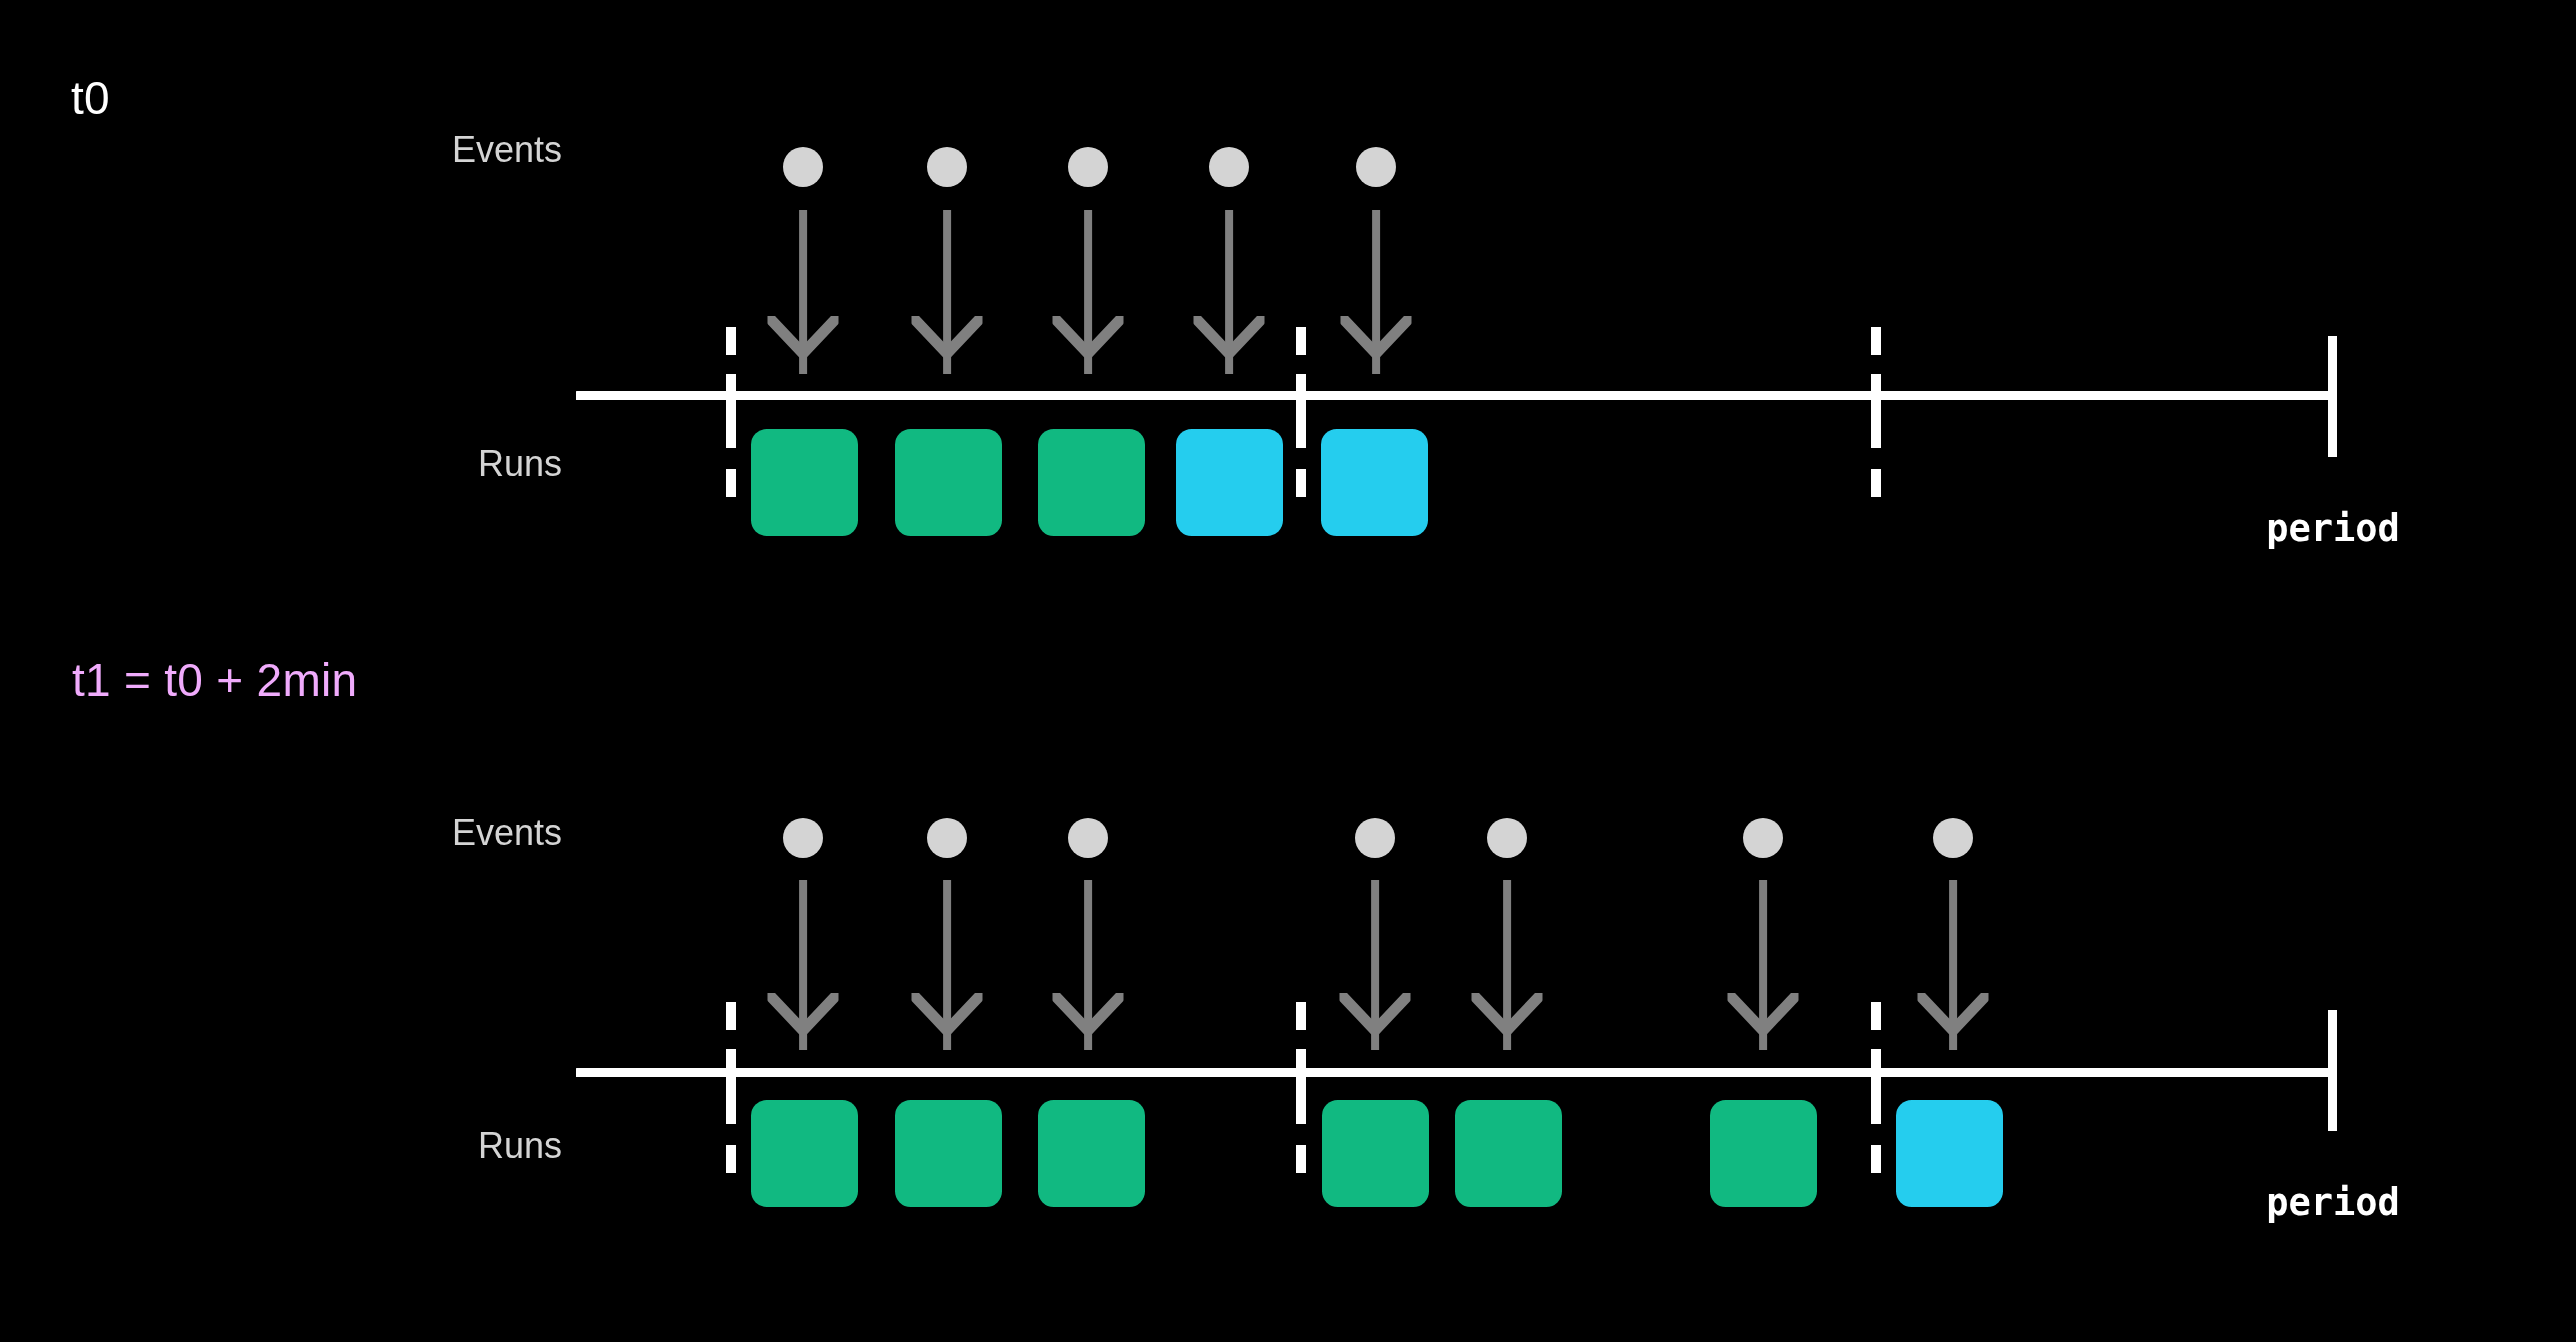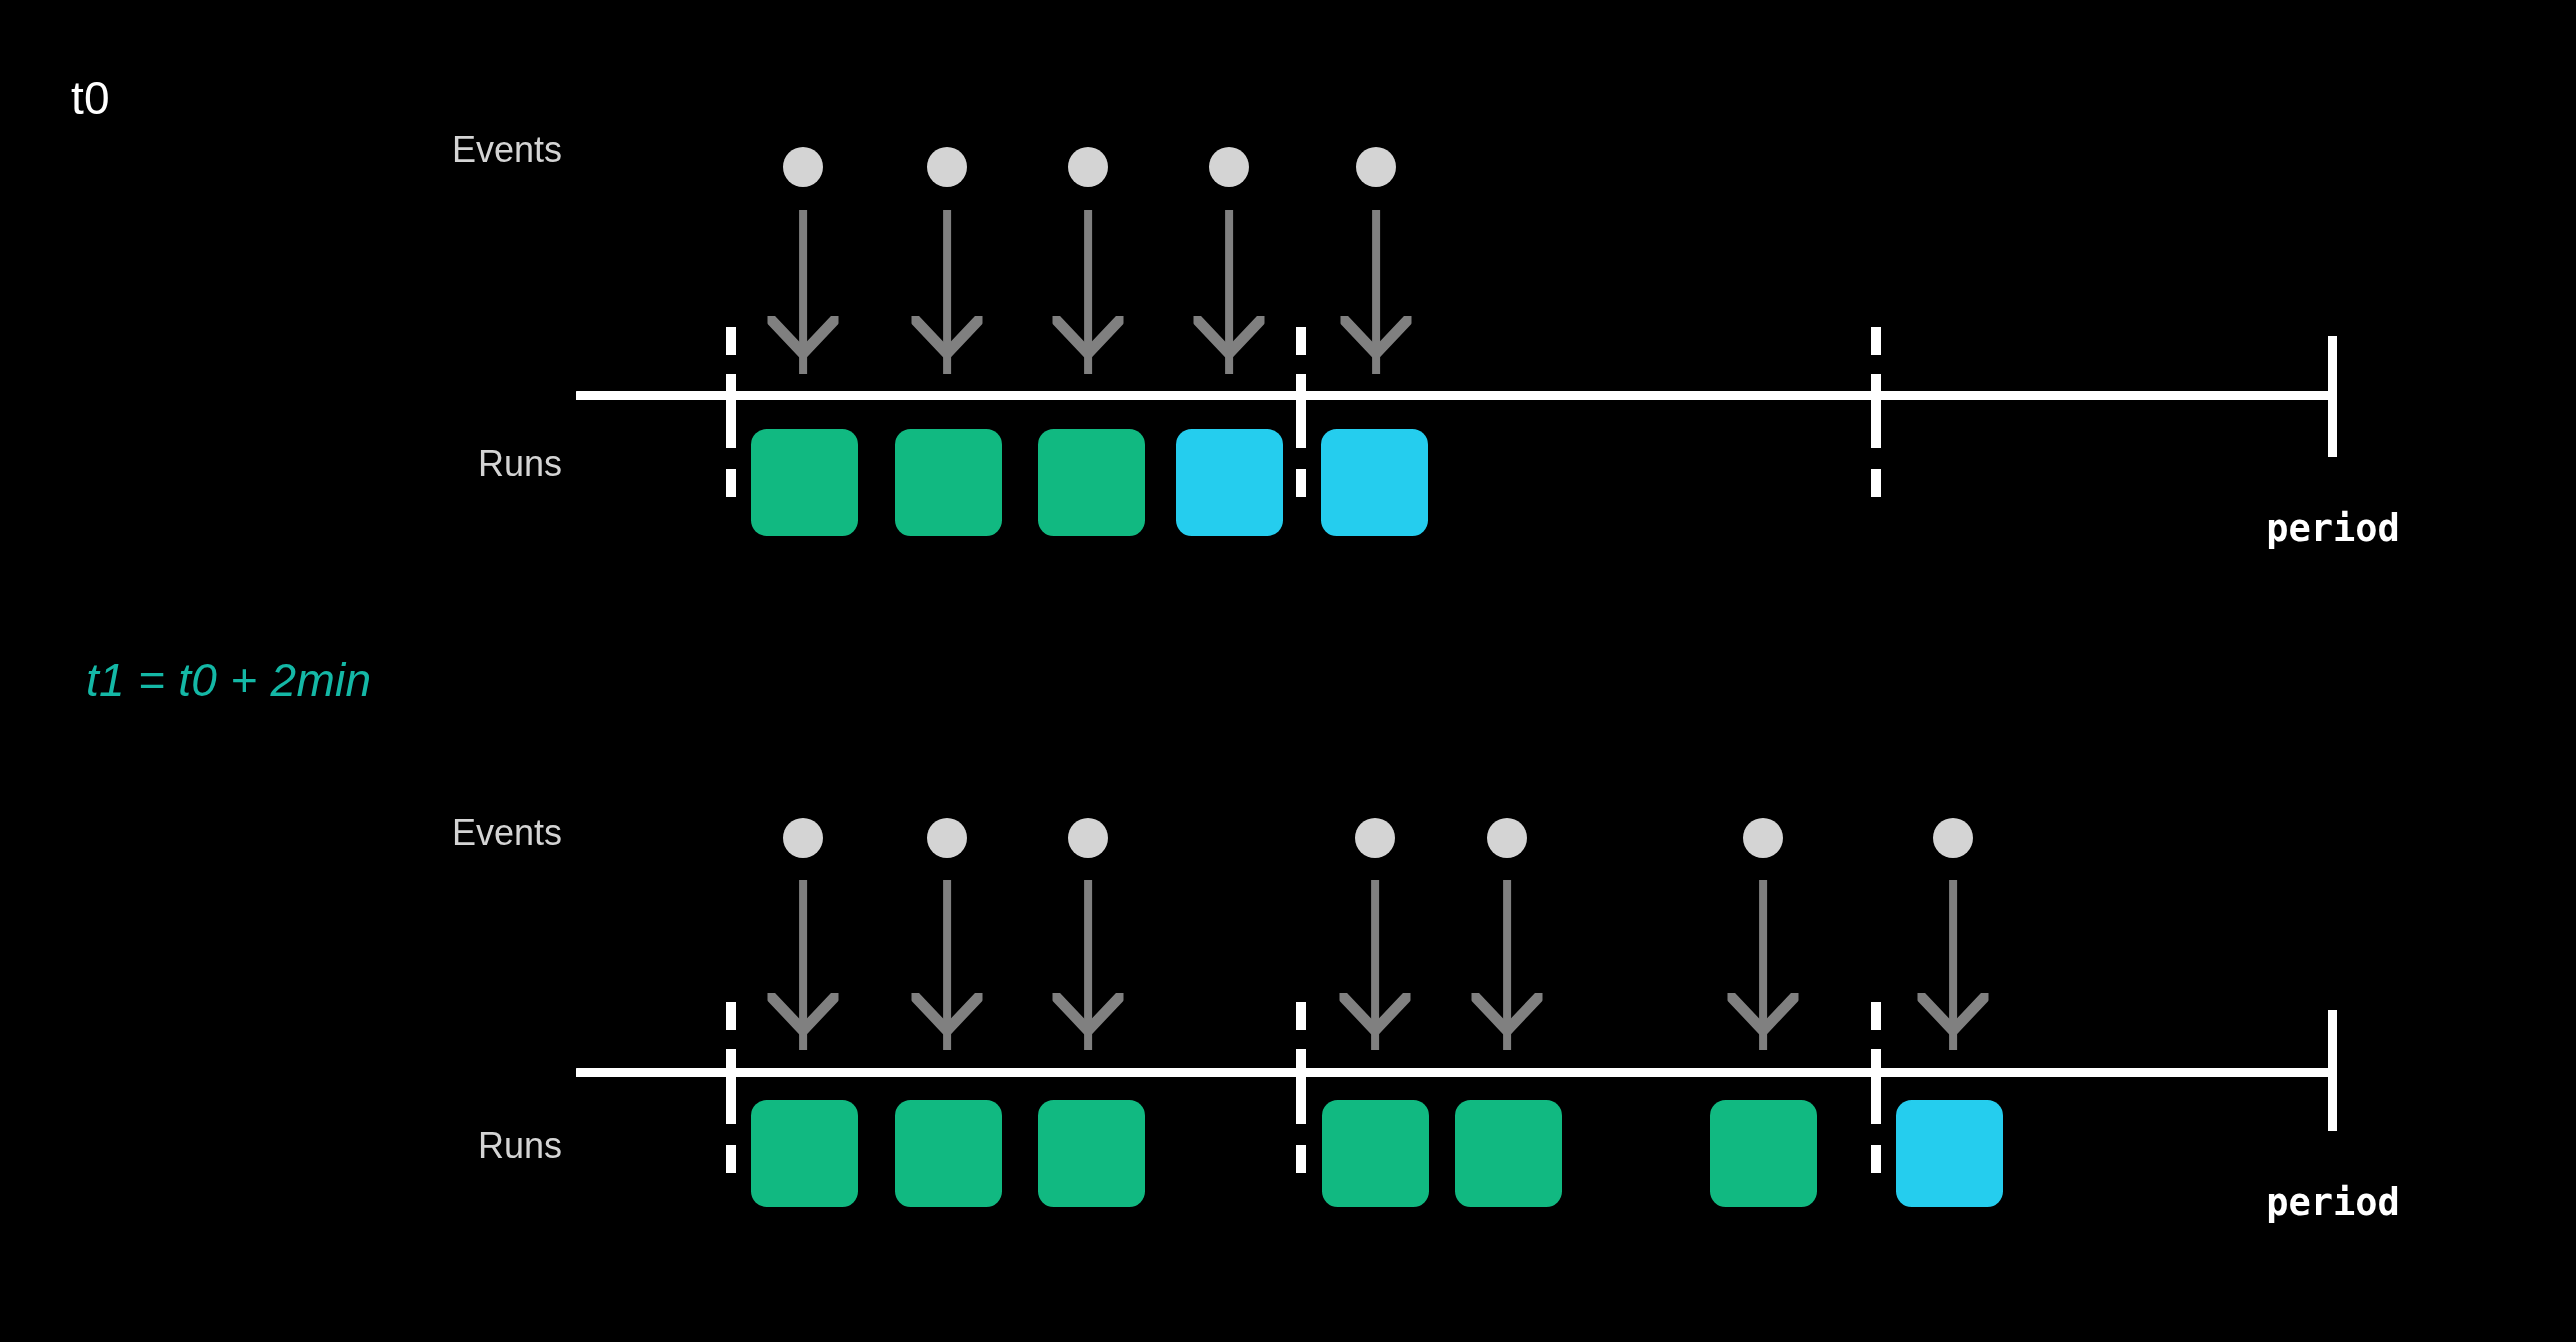--- a/index.html
+++ b/index.html
@@ -135,21 +135,21 @@
     <div class="arrow-head" style="left: 1376px; top: 316px;">
       <svg width="71" height="58" viewBox="0 0 118 96">
         <path d="M6 6 L59 62 L112 6" fill="none" stroke="#808080" stroke-width="18" stroke-linecap="round" stroke-linejoin="round"></path>
       </svg>
     </div>
     <div class="run" style="left: 751px; top: 429px; width: 107px; height: 107px; background: rgb(17, 185, 129);"></div>
     <div class="run" style="left: 895px; top: 429px; width: 107px; height: 107px; background: rgb(17, 185, 129);"></div>
     <div class="run" style="left: 1038px; top: 429px; width: 107px; height: 107px; background: rgb(17, 185, 129);"></div>
     <div class="run" style="left: 1176px; top: 429px; width: 107px; height: 107px; background: rgb(37, 205, 238);"></div>
     <div class="run" style="left: 1321px; top: 429px; width: 107px; height: 107px; background: rgb(37, 205, 238);"></div>
-    <div class="time-label" style="left: 86px; top: 653px; color: #14b8a6; font-style: italic;">t1 = t0 + 2min</div>
+    <div class="time-label" style="left: 72px; top: 653px; color: #f0abfc;">t1 = t0 + 2min</div>
     <div class="row-label" style="left: 562px; top: 833px; color: rgb(212, 212, 212);">Events</div>
     <div class="row-label" style="left: 562px; top: 1146px; color: rgb(212, 212, 212);">Runs</div>
     <div class="axis" style="left: 576px; top: 1068px; width: 1760px; background: rgb(255, 255, 255);"></div>
     <div class="axis-end" style="left: 2328px; top: 1010px; height: 121px; background: rgb(255, 255, 255);"></div>
     <div class="period-label" style="left: 2333px; top: 1181px; color: rgb(255, 255, 255);">period</div>
     <div class="dash-seg" style="left: 726px; top: 1002px; height: 28px; background: rgb(255, 255, 255);"></div>
     <div class="dash-seg" style="left: 726px; top: 1049px; height: 43px; background: rgb(255, 255, 255);"></div>
     <div class="dash-seg" style="left: 726px; top: 1081px; height: 43px; background: rgb(255, 255, 255);"></div>
     <div class="dash-seg" style="left: 726px; top: 1145px; height: 28px; background: rgb(255, 255, 255);"></div>
     <div class="dash-seg" style="left: 1296px; top: 1002px; height: 28px; background: rgb(255, 255, 255);"></div>

